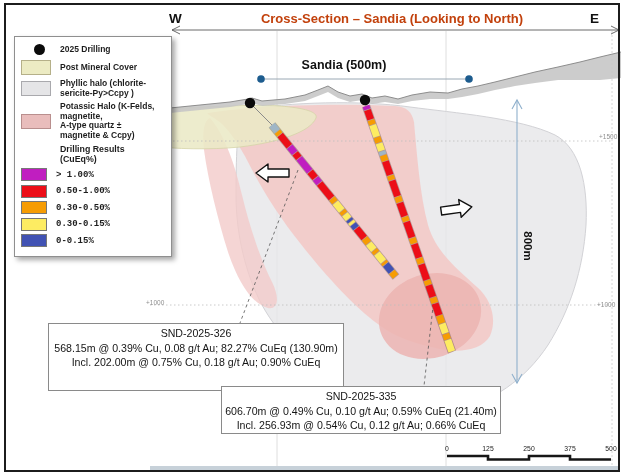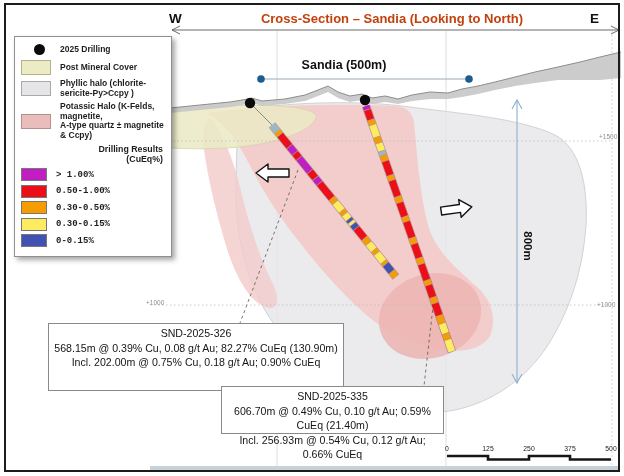--- a/index.html
+++ b/index.html
@@ -9,26 +9,26 @@
          border:2.5px solid #1c1c1c;box-sizing:border-box;pointer-events:none;}
   #geo{position:absolute;left:0;top:0;}
   .dirlabel{position:absolute;top:11px;font-size:13.5px;font-weight:bold;color:#111;}
   #title{position:absolute;left:232px;top:11px;width:320px;text-align:center;
          font-size:13px;font-weight:bold;color:#c2410c;}
   #sandia-label{position:absolute;left:264px;top:58px;width:160px;text-align:center;
         font-size:12.5px;font-weight:bold;color:#111;}
   
   #legend{position:absolute;left:14px;top:36px;width:158px;background:#fff;
           border:1.2px solid #8f8f8f;box-shadow:3px 3px 5px rgba(0,0,0,.35);
-          padding:6px 3px 5px 6px;box-sizing:border-box;color:#1d1d1d;}
+          padding:6px 12px 5px 6px;box-sizing:border-box;color:#1d1d1d;}
   .lg-row{display:flex;align-items:center;margin-bottom:4px;font-size:8.5px;font-weight:bold;line-height:9.5px;}
   .lg-dot{width:11px;height:11px;border-radius:50%;background:#0b0b0b;margin:1px 15px 1px 13px;flex:0 0 auto;}
   .lg-sw{width:30px;height:15px;border:1px solid #999;box-sizing:border-box;margin-right:9px;flex:0 0 auto;}
   .lg-label{white-space:pre-line;}
-  .lg-hdr{font-size:8.8px;font-weight:bold;margin:3px 5px 4px 39px;text-align:right;}
+  .lg-hdr{font-size:8.8px;font-weight:bold;margin:3px 16px 4px 39px;}
   .lg-rrow{display:flex;align-items:center;margin-bottom:3.5px;font-size:9px;font-weight:bold;font-family:Liberation Mono, monospace;}
   .lg-rsw{width:26px;height:13px;border:1px solid #777;box-sizing:border-box;margin-right:9px;flex:0 0 auto;}
   
   .callout{position:absolute;background:#fff;border:1px solid #8a8a8a;text-align:center;
            font-size:10.6px;line-height:14.6px;color:#151515;padding:2px 3px;box-sizing:border-box;}
   .callout .ct{font-size:10.6px;}
   #bottom-band{position:absolute;left:150px;top:466px;width:468px;height:4px;background:#c7d1d9;}
 </style>
 </head>
 <body>
@@ -206,21 +206,21 @@
           <span>0-0.15%</span>
         </div>
       </div>
   </div>
 
   <div class="callout" style="left:48px;top:323px;width:296px;height:68px;">
     <div class="ct">SND-2025-326</div>
     <div>568.15m @ 0.39% Cu, 0.08 g/t Au; 82.27% CuEq (130.90m)</div>
     <div>Incl. 202.00m @ 0.75% Cu, 0.18 g/t Au; 0.90% CuEq</div>
   </div>
-  <div class="callout" style="left:221px;top:386px;width:223px;height:48px;">
+  <div class="callout" style="left:221px;top:386px;width:280px;height:48px;">
     <div class="ct">SND-2025-335</div>
     <div>606.70m @ 0.49% Cu, 0.10 g/t Au; 0.59% CuEq (21.40m)</div>
     <div>Incl. 256.93m @ 0.54% Cu, 0.12 g/t Au; 0.66% CuEq</div>
   </div>
 
   <div id="bottom-band"></div>
   <div id="frame"></div>
 </div>
 
 </body></html>

